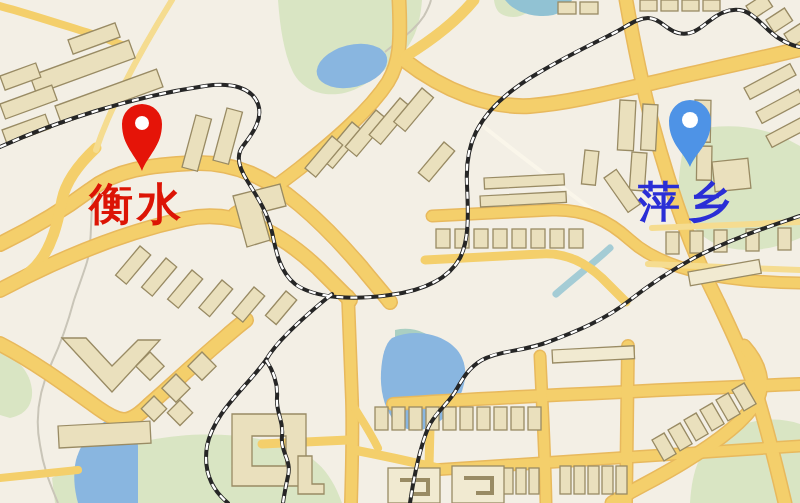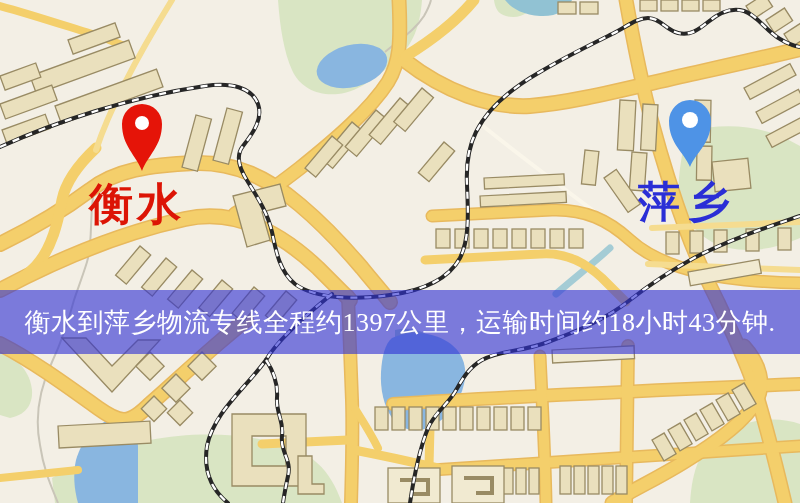--- a/index.html
+++ b/index.html
@@ -258,17 +258,14 @@
     </g>
     <text class="city-label" x="137" y="219" font-size="44" letter-spacing="4" text-anchor="middle" fill="#dc1405">衡水</text>
 
     <g>
       <path d="M690,167 C684,152 669,144 669,121 A21,21 0 1 1 711,121 C711,144 696,152 690,167 Z" fill="#4e93e6"></path>
       <circle cx="690" cy="120" r="8" fill="#ffffff"></circle>
     </g>
     <text class="city-label" x="688" y="216" font-size="42" letter-spacing="8" text-anchor="middle" fill="#2a2ed6">萍乡</text>
   </svg>
 
-  <div class="banner">
-    <span>衡水到萍乡物流专线全程约1397公里，运输时间约18小时43分钟.</span>
-  </div>
 
 </div>
 
 </body></html>

